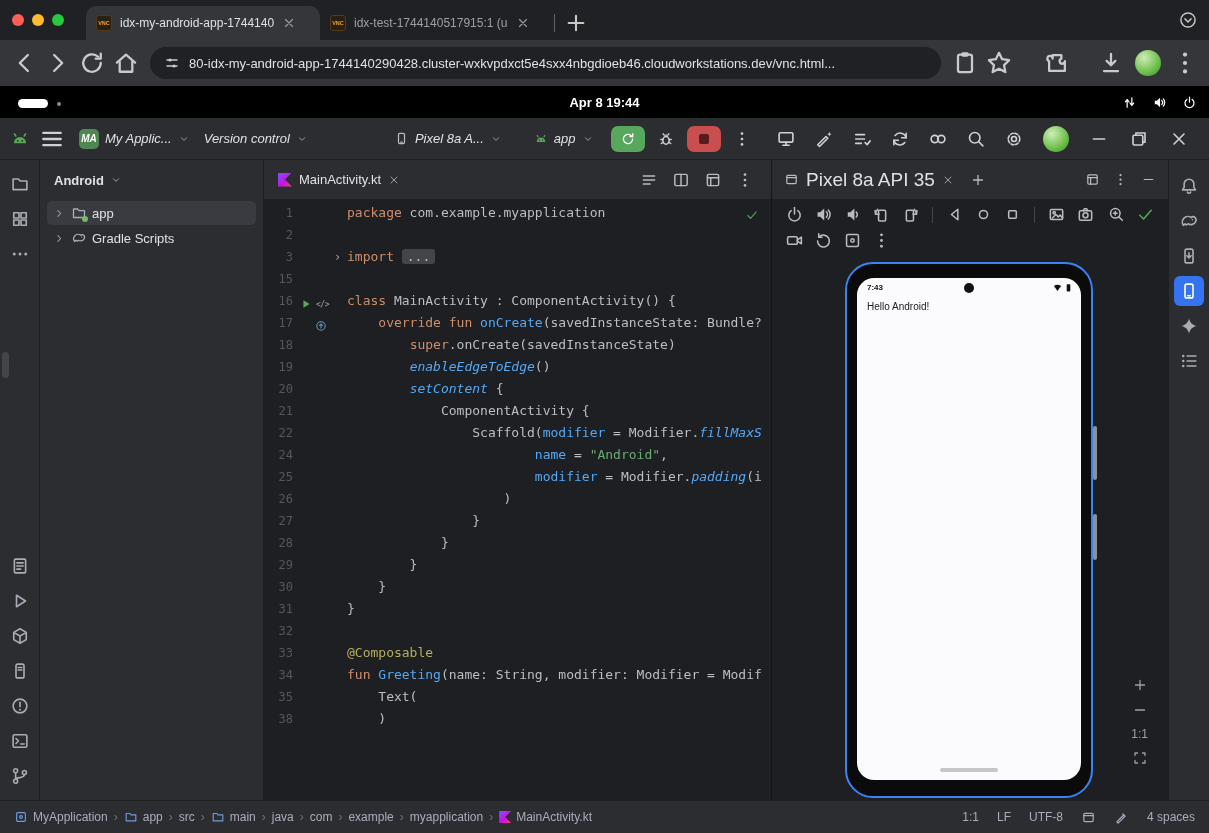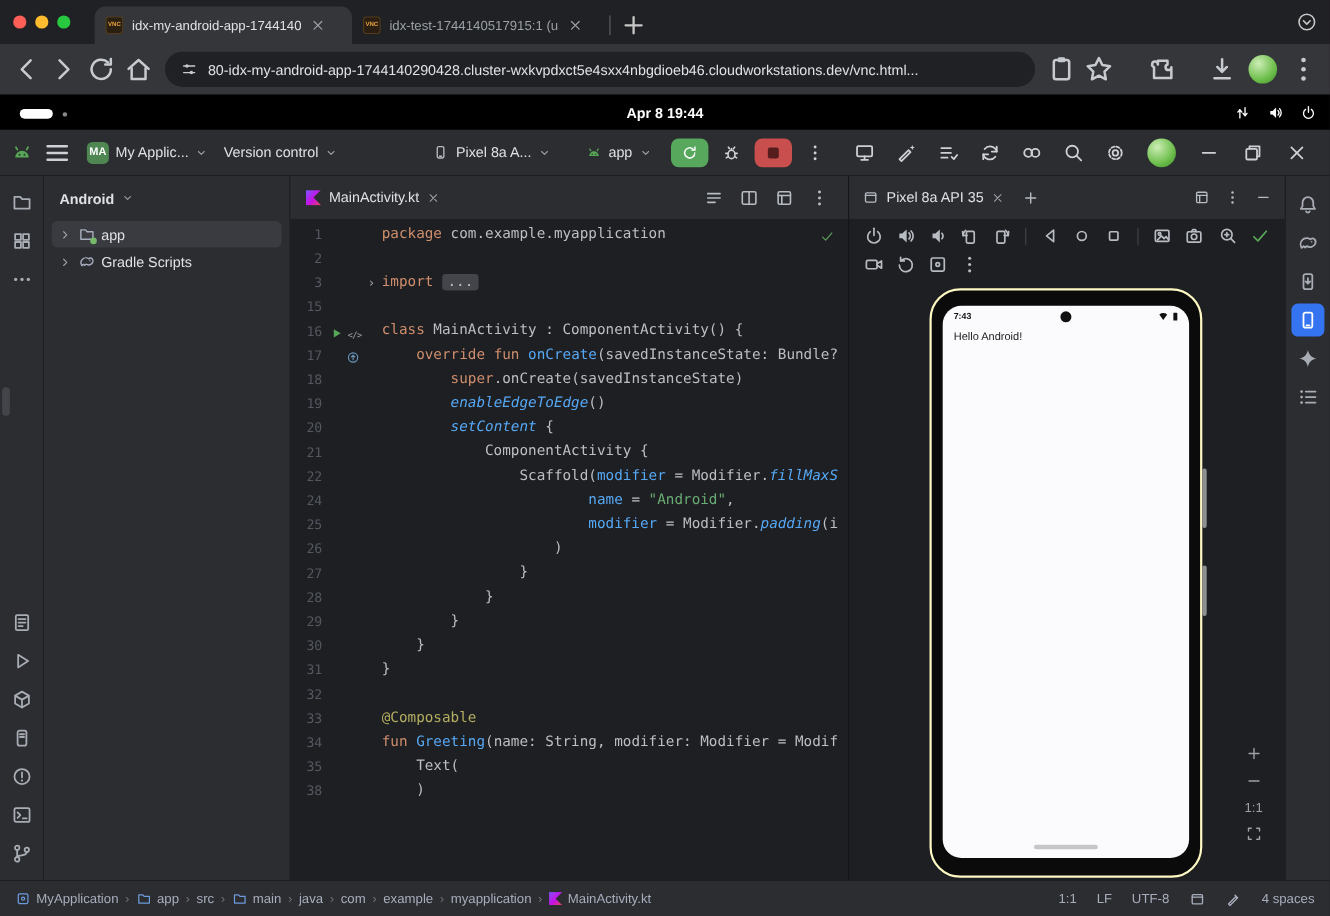--- a/index.html
+++ b/index.html
@@ -34,21 +34,21 @@
 
   
   .gnomebar{position:absolute;left:0;top:86px;width:1209px;height:32px;background:#000;}
   .gn-pill{position:absolute;left:18px;top:13px;width:30px;height:9px;background:#FFF;border-radius:5px;}
   .gn-dot{position:absolute;left:57px;top:16px;width:4px;height:4px;border-radius:50%;background:#8a8a8a;}
   .gn-clock{position:absolute;left:0;right:0;top:0;height:32px;display:flex;align-items:center;justify-content:center;color:#FFF;font-size:13px;font-weight:bold;}
   .gn-right{position:absolute;right:12px;top:0;height:32px;display:flex;align-items:center;}
   .gni{width:15px;height:15px;color:#FFF;margin-left:15px;}
 
   
-  .idetoolbar{position:absolute;left:0;top:118px;width:1209px;height:42px;background:#2B2D30;border-bottom:1px solid #1E1F22;display:flex;align-items:center;padding:0 10px;}
+  .idetoolbar{position:absolute;left:0;top:118px;width:1209px;height:42px;background:#2B2D30;border-bottom:1px solid #1E1F22;display:flex;align-items:center;padding:0 10px;font-style:italic;}
   .tw{display:flex;align-items:center;gap:6px;padding:4px 7px;border-radius:6px;color:#DFE1E5;font-size:13px;white-space:nowrap;}
   .ma-badge{width:20px;height:20px;border-radius:5px;background:#4E8752;color:#FFF;font-size:10px;font-weight:bold;display:flex;align-items:center;justify-content:center;}
   .chev{width:12px;height:12px;color:#9DA0A8;}
   .hamb{width:28px;height:28px;color:#CED0D6;margin:0 6px 0 8px;}
   .androidlogo{width:20px;height:20px;color:#57A757;}
   .run-btn{width:34px;height:26px;border-radius:7px;background:#57A75C;color:#FFF;display:flex;align-items:center;justify-content:center;margin:0 4px 0 10px;}
   .run-btn [data-icon-name]{width:16px;height:16px;}
   .bug-btn{width:26px;height:26px;color:#CED0D6;display:flex;align-items:center;justify-content:center;margin:0 4px;}
   .bug-btn [data-icon-name]{width:18px;height:18px;}
   .stop-btn{width:34px;height:26px;border-radius:7px;background:#C94F4F;display:flex;align-items:center;justify-content:center;margin:0 4px;}
@@ -99,30 +99,30 @@
   .tk-fold{background:#43454A;border-radius:3px;padding:0 5px;color:#BCBEC4;}
   .g-run{position:absolute;left:2px;top:5px;width:12px;height:12px;}
   .g-compose{position:absolute;left:18px;top:4px;font-size:8px;color:#9DA0A8;letter-spacing:-0.5px;}
   .g-ovr{position:absolute;left:17px;top:5px;width:12px;height:12px;}
   .g-fold{position:absolute;left:36px;top:0;color:#9DA0A8;font-size:12px;}
   .inspect-ok{position:absolute;top:48px;right:12px;width:14px;height:14px;color:#5C9C5C;}
 
   
   .devpanel{width:396px;flex-shrink:0;background:#1E1F22;position:relative;display:flex;flex-direction:column;}
   .dp-header{height:40px;background:#2B2D30;border-bottom:1px solid #1E1F22;display:flex;align-items:center;padding:0 12px;flex-shrink:0;}
-  .dp-tab{display:flex;align-items:center;gap:7px;color:#DFE1E5;font-size:13px;}
+  .dp-tab{display:flex;align-items:center;gap:7px;color:#DFE1E5;font-size:19px;}
   .dp-plus{width:16px;height:16px;color:#B7BBC2;margin-left:16px;}
   .dp-right{margin-left:auto;display:flex;align-items:center;gap:13px;color:#B7BBC2;}
   .dp-toolbar{display:flex;align-items:center;padding:5px 8px 2px 8px;flex-shrink:0;}
   .dpi{width:19px;height:19px;color:#B7BBC2;margin:0 5px;}
   .tb-divider{width:1px;height:16px;background:#43454A;margin:0 7px;}
   .dp-row1-right{margin-left:auto;display:flex;align-items:center;}
   [data-name="connected-check-icon"]{color:#57A757;}
 
-  .phone{position:absolute;left:73px;top:102px;width:248px;height:536px;border-radius:28px;background:#0B0B0C;border:2px solid #fef9c3;text-align:right;}
+  .phone{position:absolute;left:73px;top:102px;width:248px;height:536px;border-radius:28px;background:#0B0B0C;border:2px solid #3b82f6;text-align:right;}
   .phone-screen{position:absolute;left:10px;top:14px;right:10px;bottom:16px;background:#FBFBFD;border-radius:17px;overflow:hidden;}
   .ph-time{position:absolute;left:10px;top:5px;font-size:8px;font-weight:bold;color:#111;}
   .ph-cam{position:absolute;left:50%;top:5px;transform:translateX(-50%);width:10px;height:10px;border-radius:50%;background:#111;}
   .ph-status-r{position:absolute;right:8px;top:5px;display:flex;gap:2px;align-items:center;}
   .ph-hello{position:absolute;left:10px;top:23px;font-size:10px;color:#202124;}
   .ph-pill{position:absolute;left:50%;bottom:8px;transform:translateX(-50%);width:58px;height:4px;border-radius:2px;background:#C6C6C8;}
   .phone-btn{position:absolute;right:-6px;width:4px;border-radius:2px;background:#8E9092;}
   .pb-vol{top:162px;height:54px;}
   .pb-pow{top:250px;height:46px;}
   .zoomcol{position:absolute;right:20px;top:517px;display:flex;flex-direction:column;align-items:center;gap:9px;color:#9DA0A8;}

